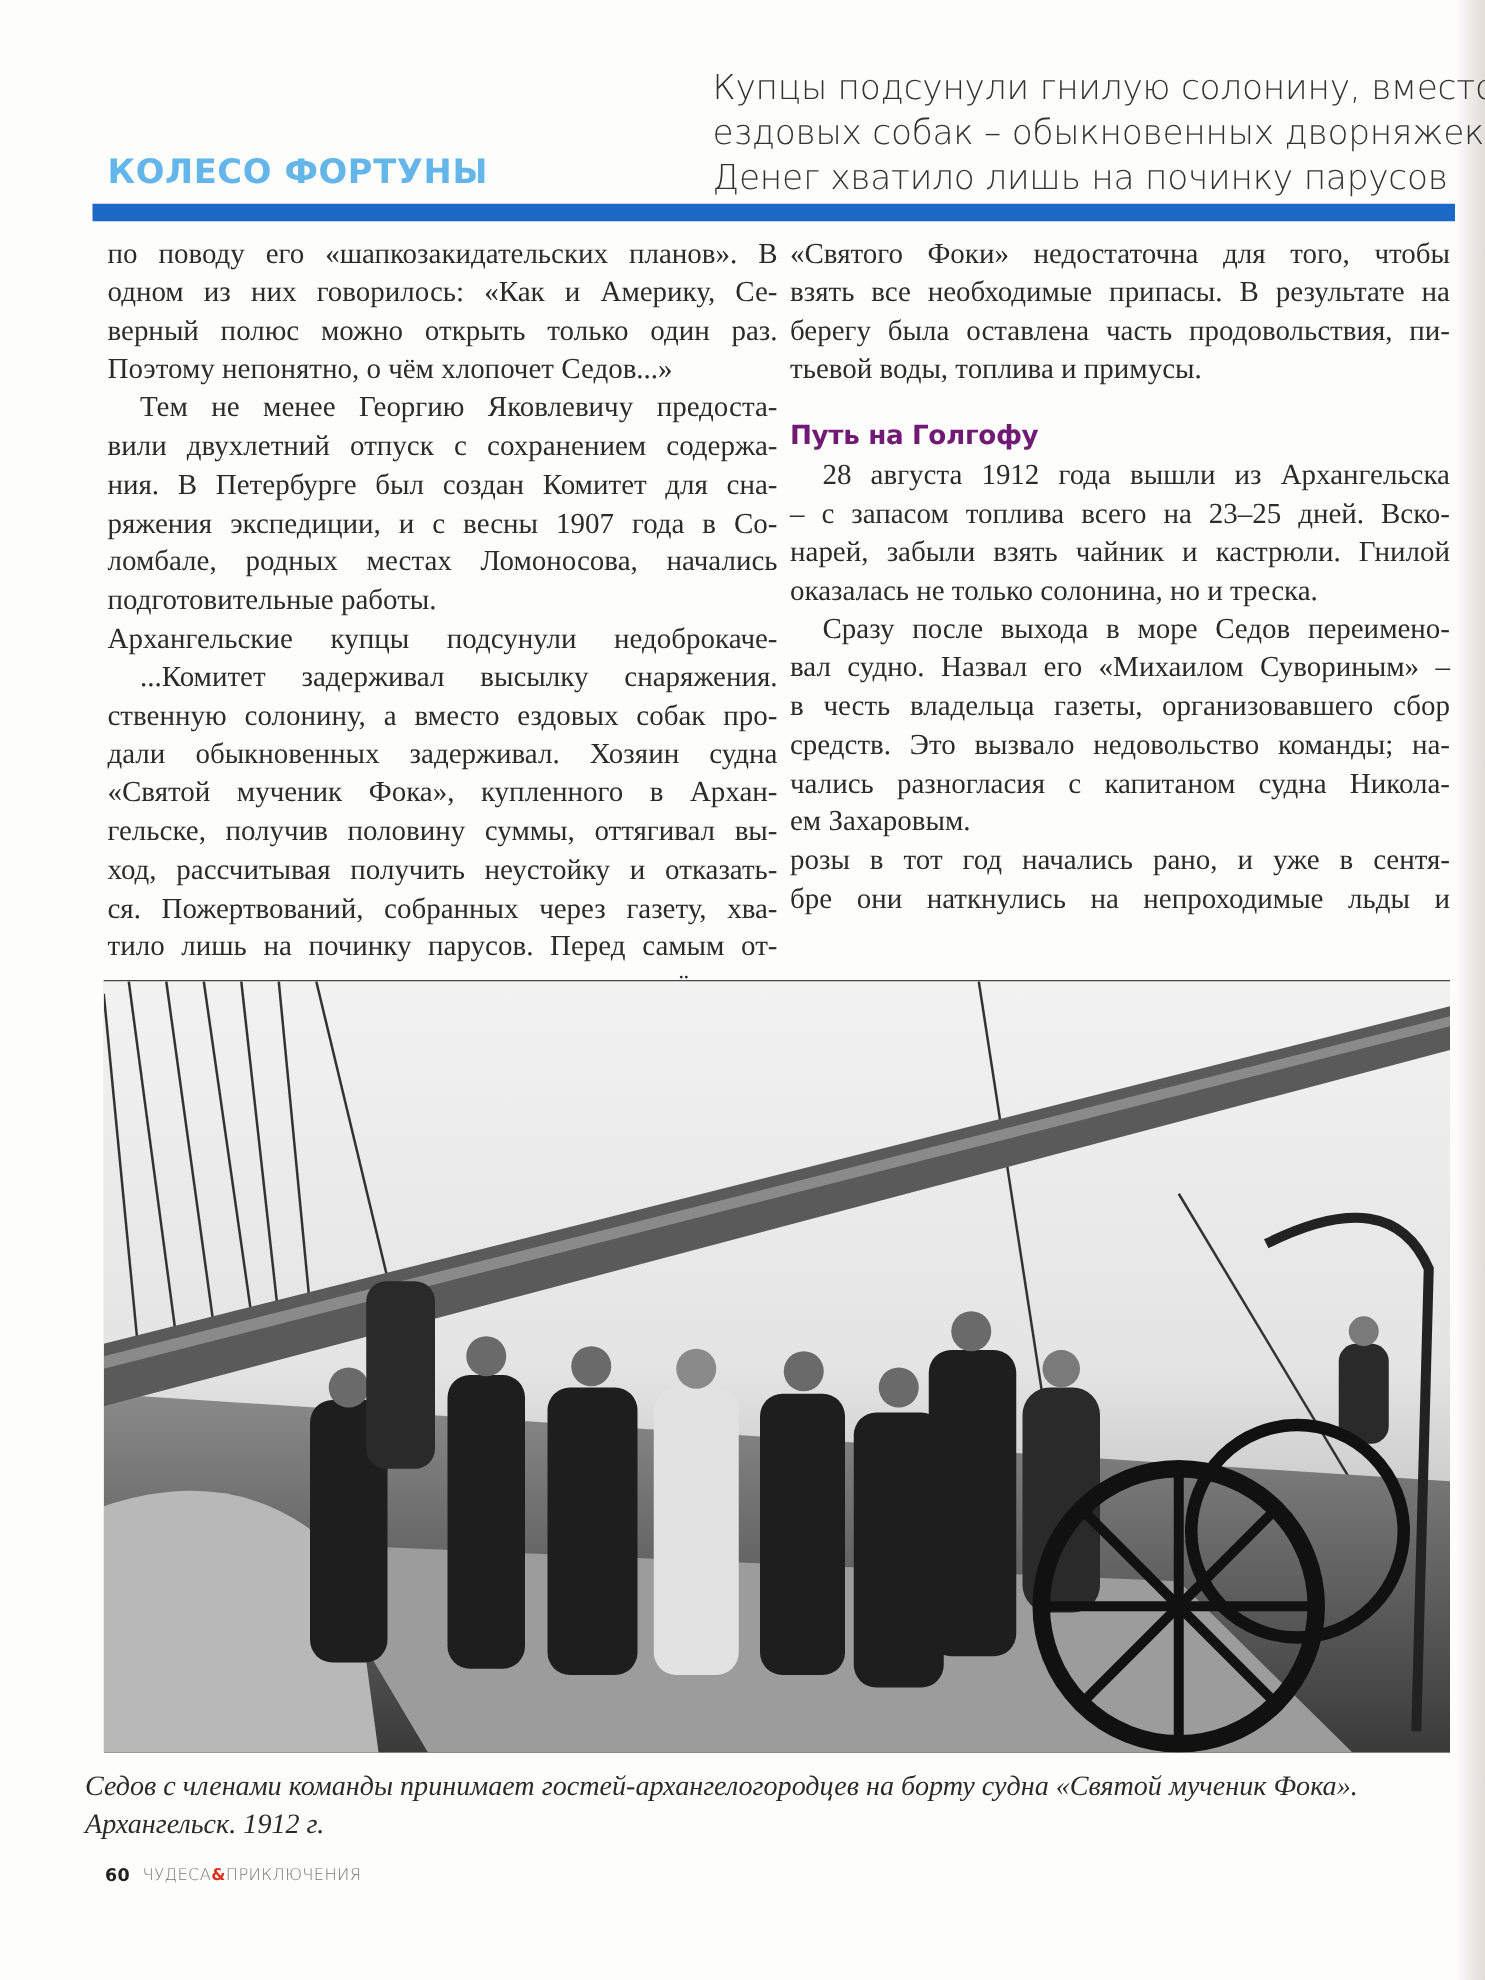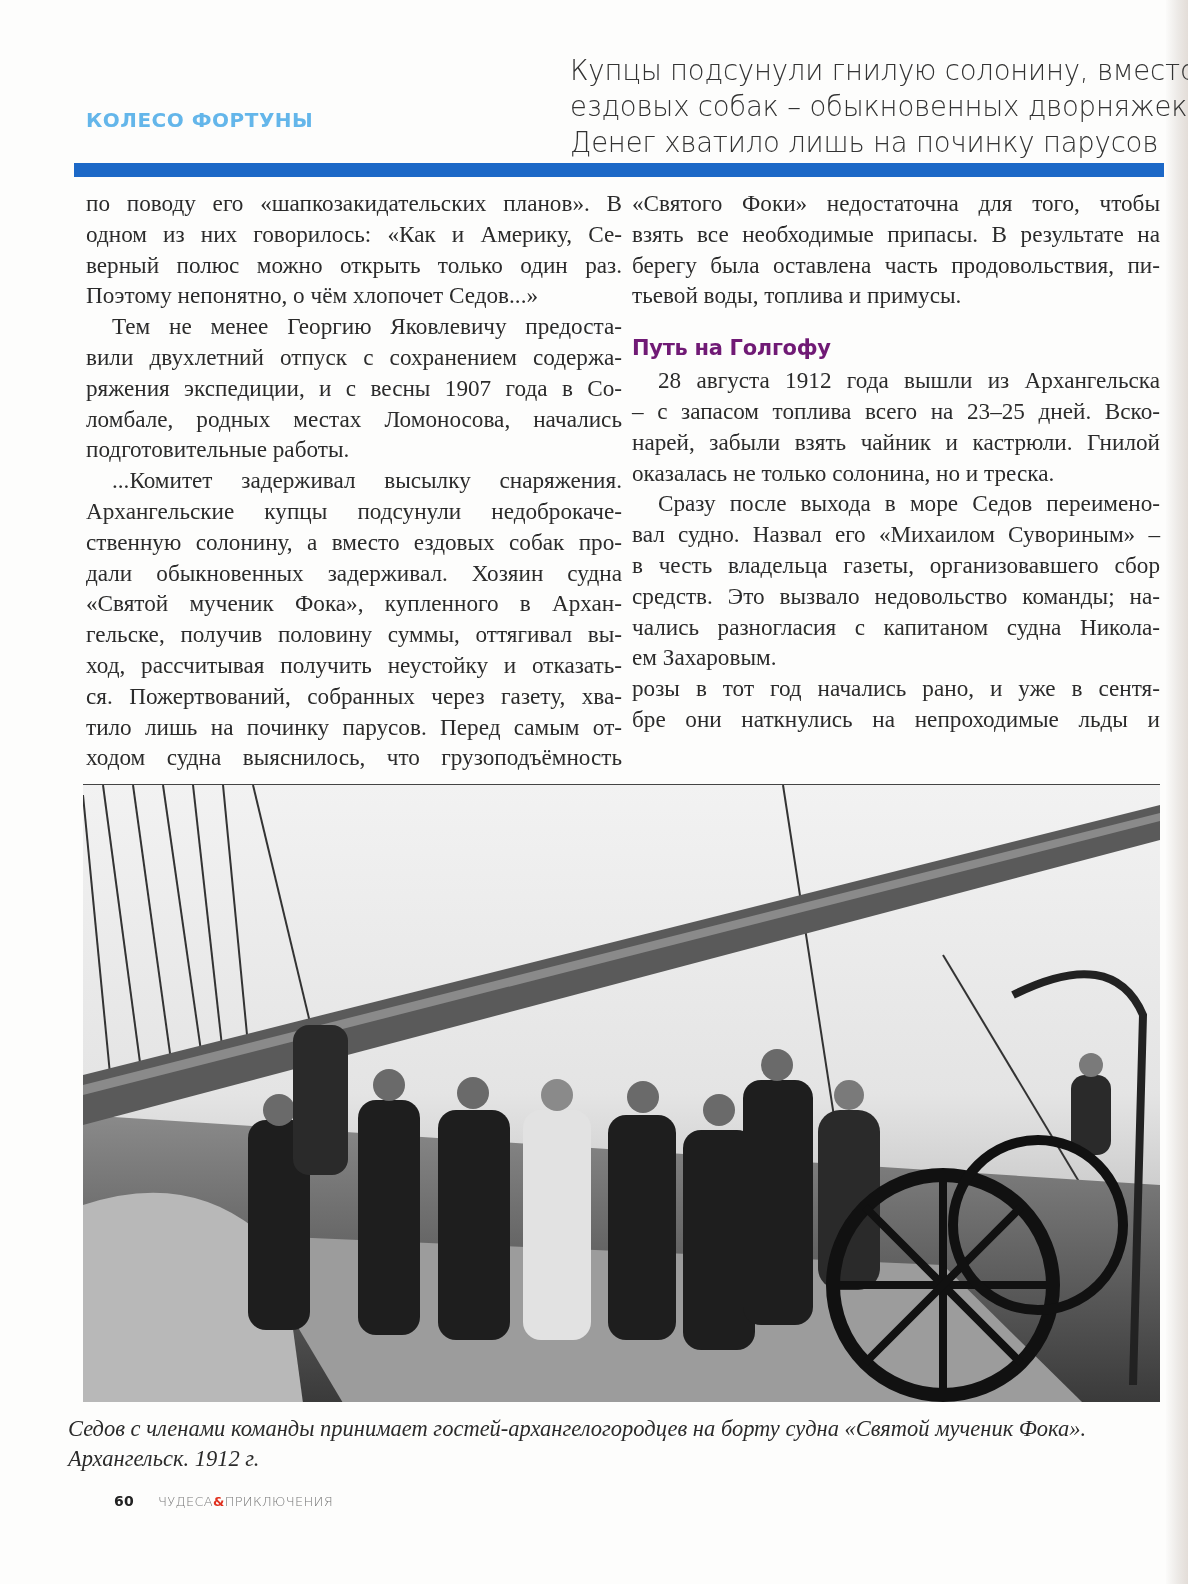--- a/index.html
+++ b/index.html
@@ -2,22 +2,22 @@
 <html><head>
 <meta charset="utf-8">
 <style>
   * { box-sizing: border-box; margin: 0; padding: 0; }
   html, body { width: 1188px; height: 1584px; background: #fdfdfc; overflow: hidden; }
   body { position: relative; font-family: "Liberation Serif", serif; color: #2a2a2a; }
 
   .page-edge { position: absolute; right: 0; top: 0; width: 22px; height: 1584px;
     background: linear-gradient(to right, #fbfbfa 0%, #ece9e6 55%, #e3ddd8 100%); }
 
-  .section-title { position: absolute; left: 86px; top: 108px; font-family: "DejaVu Sans", sans-serif;
-    font-weight: bold; font-size: 20px; letter-spacing: 0.5px; color: #64b6ea; }
+  .section-title { position: absolute; left: 86px; top: 122px; font-family: "DejaVu Sans", sans-serif;
+    font-weight: bold; font-size: 27px; letter-spacing: 0.5px; color: #64b6ea; }
 
   .pullquote { position: absolute; left: 570px; top: 52px; width: 600px;
     font-family: "DejaVu Sans", sans-serif; font-weight: 200; font-size: 27.5px; line-height: 36px;
     color: #333; letter-spacing: -0.2px; }
   .pullquote div { white-space: nowrap; }
 
   .rule { position: absolute; left: 74px; top: 163px; width: 1090px; height: 14px; background: #1c68c7; }
 
   .col { position: absolute; top: 188px; width: 536px; font-size: 23.2px; line-height: 30.8px;
     text-align: justify; color: #2b2b2b; }
@@ -32,21 +32,21 @@
 
   .photo { position: absolute; left: 83px; top: 784px; width: 1077px; height: 618px;
     background: #cfcfcf; overflow: hidden; border-top: 1px solid #444; }
   .photo svg { display: block; }
 
   .caption { position: absolute; left: 68px; top: 1414px; width: 1080px; font-style: italic;
     font-size: 22.5px; line-height: 30px; color: #2a2a2a; }
   .caption div { white-space: nowrap; }
 
   .footer { position: absolute; left: 84px; top: 1493px; font-family: "DejaVu Sans", sans-serif;
-    font-size: 13px; color: #777; letter-spacing: 0.3px; display: flex; align-items: flex-end; gap: 24px; margin-left: 30px; }
+    font-size: 13px; color: #777; letter-spacing: 0.3px; display: flex; align-items: flex-start; gap: 10px; }
   .footer .pnum { font-weight: bold; color: #222; font-size: 14px; }
   .footer .amp { color: #e0301e; font-weight: bold; }
   .footer .mag { font-weight: 200; }
 </style>
 </head>
 <body>
 
 <div class="page-edge"></div>
 
 <div class="section-title">КОЛЕСО ФОРТУНЫ</div>
@@ -62,27 +62,28 @@
 <div class="col col-left">
   <p>
     <span class="line">по поводу его «шапкозакидательских планов». В</span>
     <span class="line">одном из них говорилось: «Как и Америку, Се-</span>
     <span class="line">верный полюс можно открыть только один раз.</span>
     <span class="line last">Поэтому непонятно, о чём хлопочет Седов...»</span>
   </p>
   <p>
     <span class="line" style="padding-left:26px">Тем не менее Георгию Яковлевичу предоста-</span>
     <span class="line">вили двухлетний отпуск с сохранением содержа-</span>
+    <span class="line">ния. В Петербурге был создан Комитет для сна-</span>
     <span class="line">ряжения экспедиции, и с весны 1907 года в Со-</span>
     <span class="line">ломбале, родных местах Ломоносова, начались</span>
     <span class="line last">подготовительные работы.</span>
   </p>
   <p>
+    <span class="line">Архангельские купцы подсунули недоброкаче-</span>
     <span class="line" style="padding-left:26px">...Комитет задерживал высылку снаряжения.</span>
-    <span class="line">Архангельские купцы подсунули недоброкаче-</span>
     <span class="line">ственную солонину, а вместо ездовых собак про-</span>
     <span class="line">дали обыкновенных задерживал. Хозяин судна</span>
     <span class="line">«Святой мученик Фока», купленного в Архан-</span>
     <span class="line">гельске, получив половину суммы, оттягивал вы-</span>
     <span class="line">ход, рассчитывая получить неустойку и отказать-</span>
     <span class="line">ся. Пожертвований, собранных через газету, хва-</span>
     <span class="line">тило лишь на починку парусов. Перед самым от-</span>
     <span class="line">ходом судна выяснилось, что грузоподъёмность</span>
   </p>
 </div>

